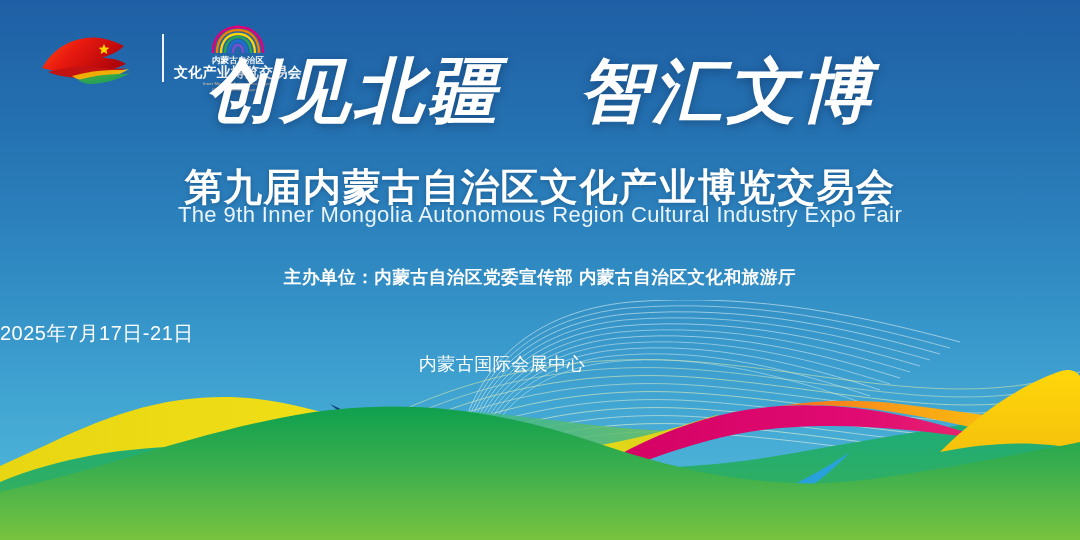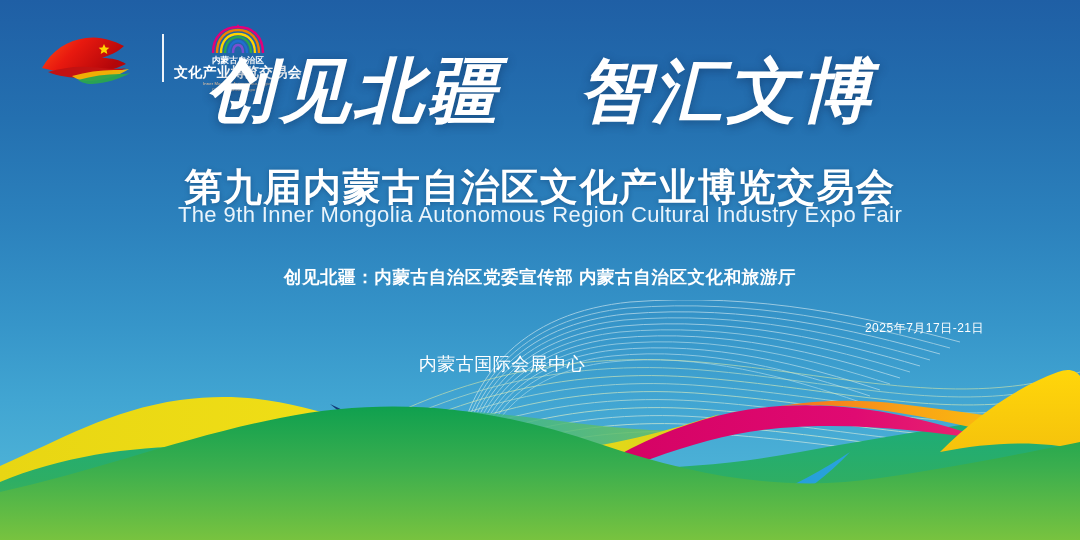--- a/index.html
+++ b/index.html
@@ -128,23 +128,23 @@
     font-size: 17.5px;
     font-weight: bold;
     letter-spacing: .6px;
     white-space: nowrap;
   }
   .date-line {
     position: absolute;
     top: 320px;
     left: 0;
     width: 984px;
-    text-align: right;
-    color: #ffffff;
-    font-size: 12px;
+    text-align: left;
+    color: #ffffff;
+    font-size: 20px;
     letter-spacing: .5px;
     white-space: nowrap;
   }
   .venue-line {
     position: absolute;
     top: 352px;
     left: 0;
     width: 1004px;
     text-align: center;
     color: #ffffff;
@@ -330,17 +330,17 @@
 
   <div class="slogan">
     <span>创见北疆</span>
     <span class="gap"></span>
     <span>智汇文博</span>
   </div>
 
   <div class="title-cn">第九届内蒙古自治区文化产业博览交易会</div>
   <div class="title-en">The 9th Inner Mongolia Autonomous Region Cultural Industry Expo Fair</div>
 
-  <div class="organizer">创见北疆：内蒙古自治区党委宣传部  内蒙古自治区文化和旅游厅</div>
+  <div class="organizer">主办单位：内蒙古自治区党委宣传部  内蒙古自治区文化和旅游厅</div>
   <div class="date-line">2025年7月17日-21日</div>
   <div class="venue-line">内蒙古国际会展中心</div>
 
 </div>
 
 </body></html>

